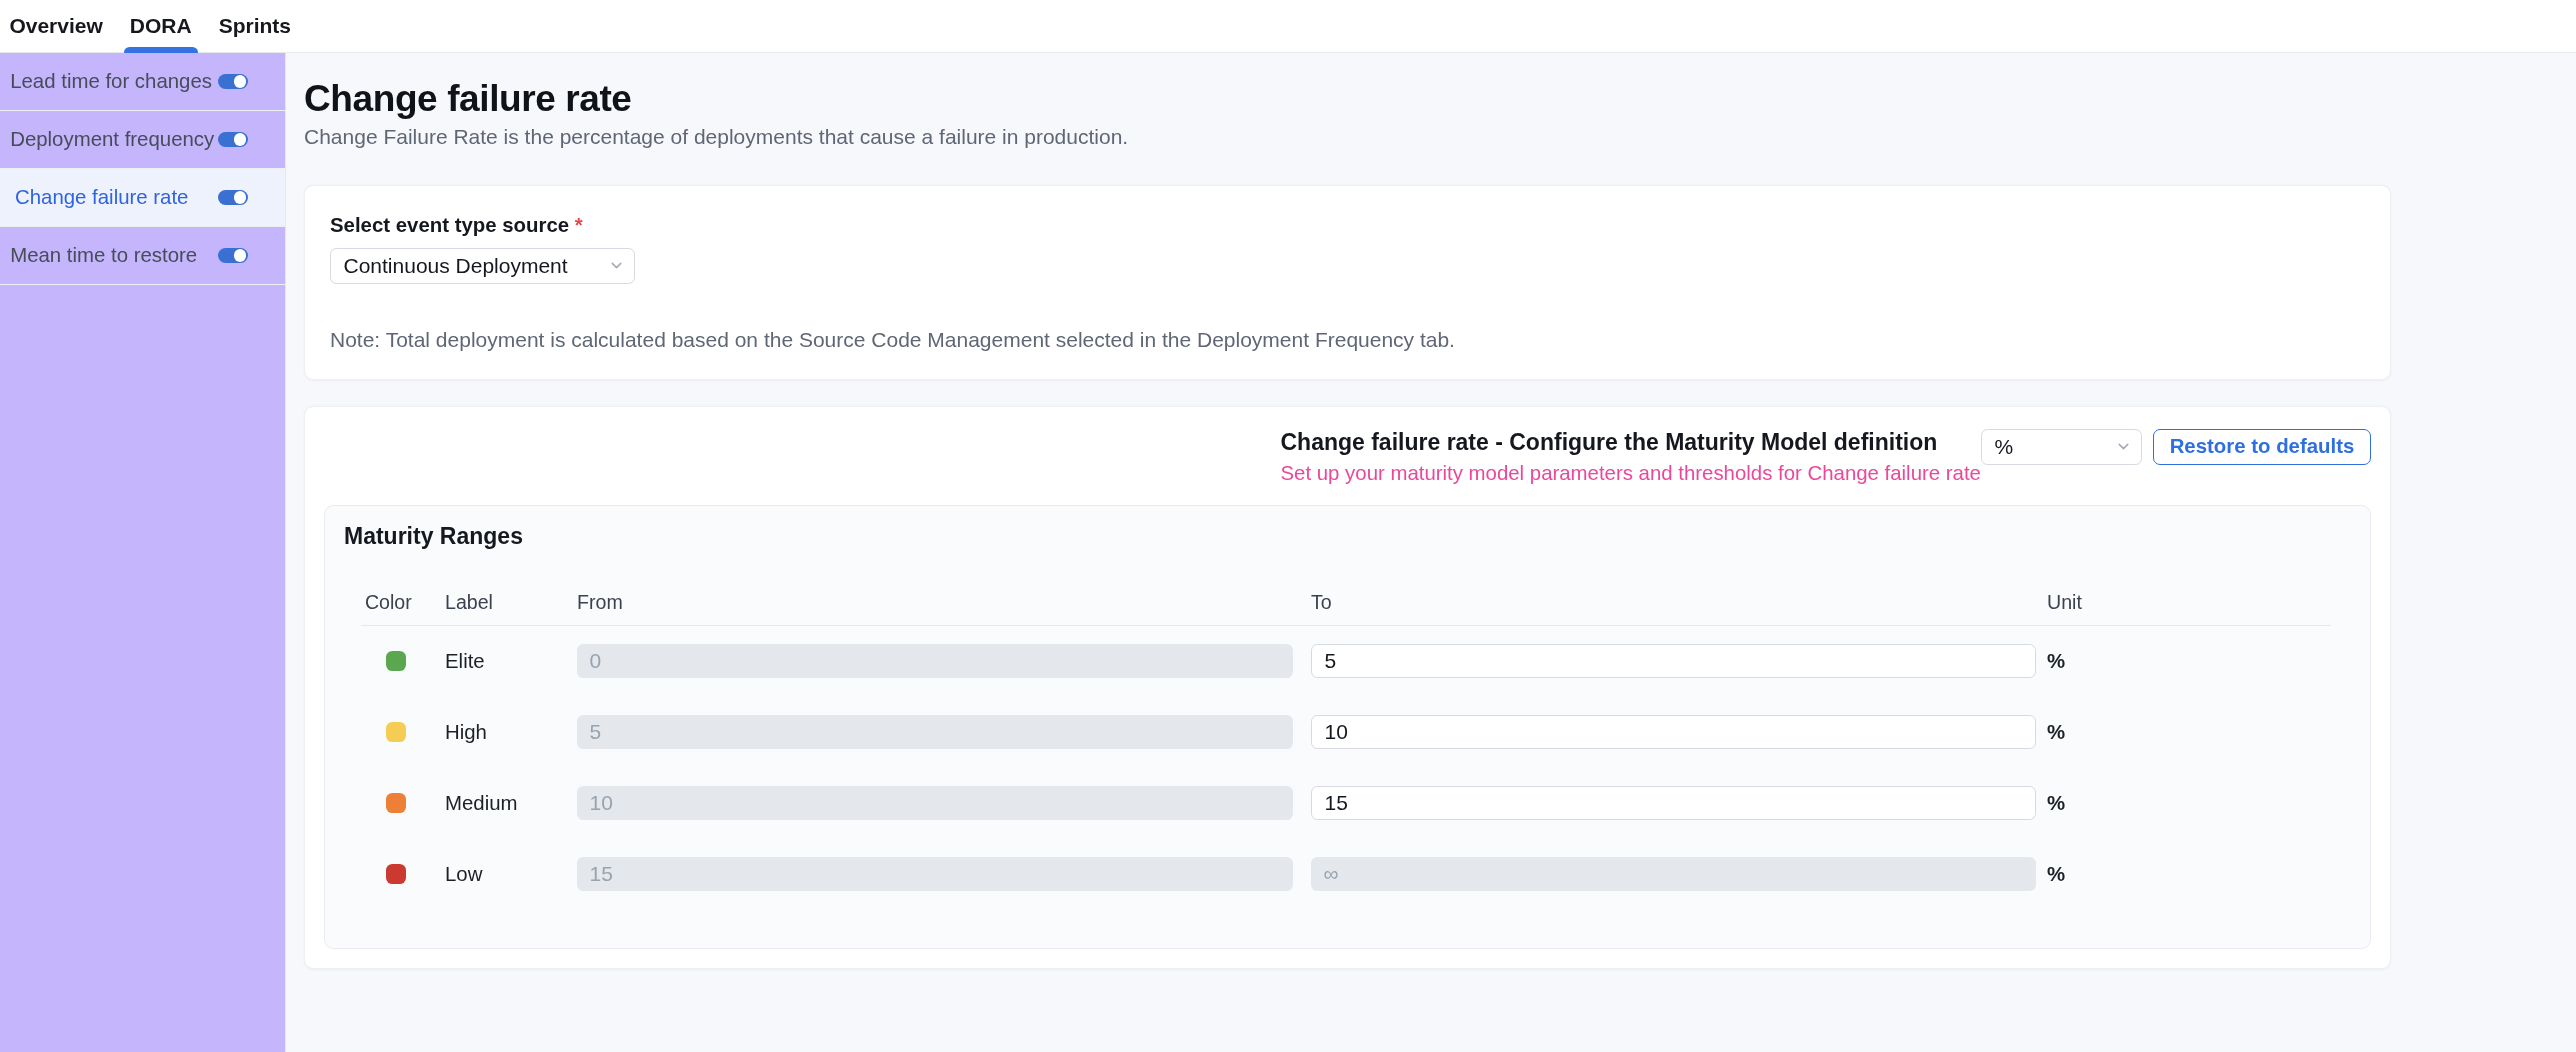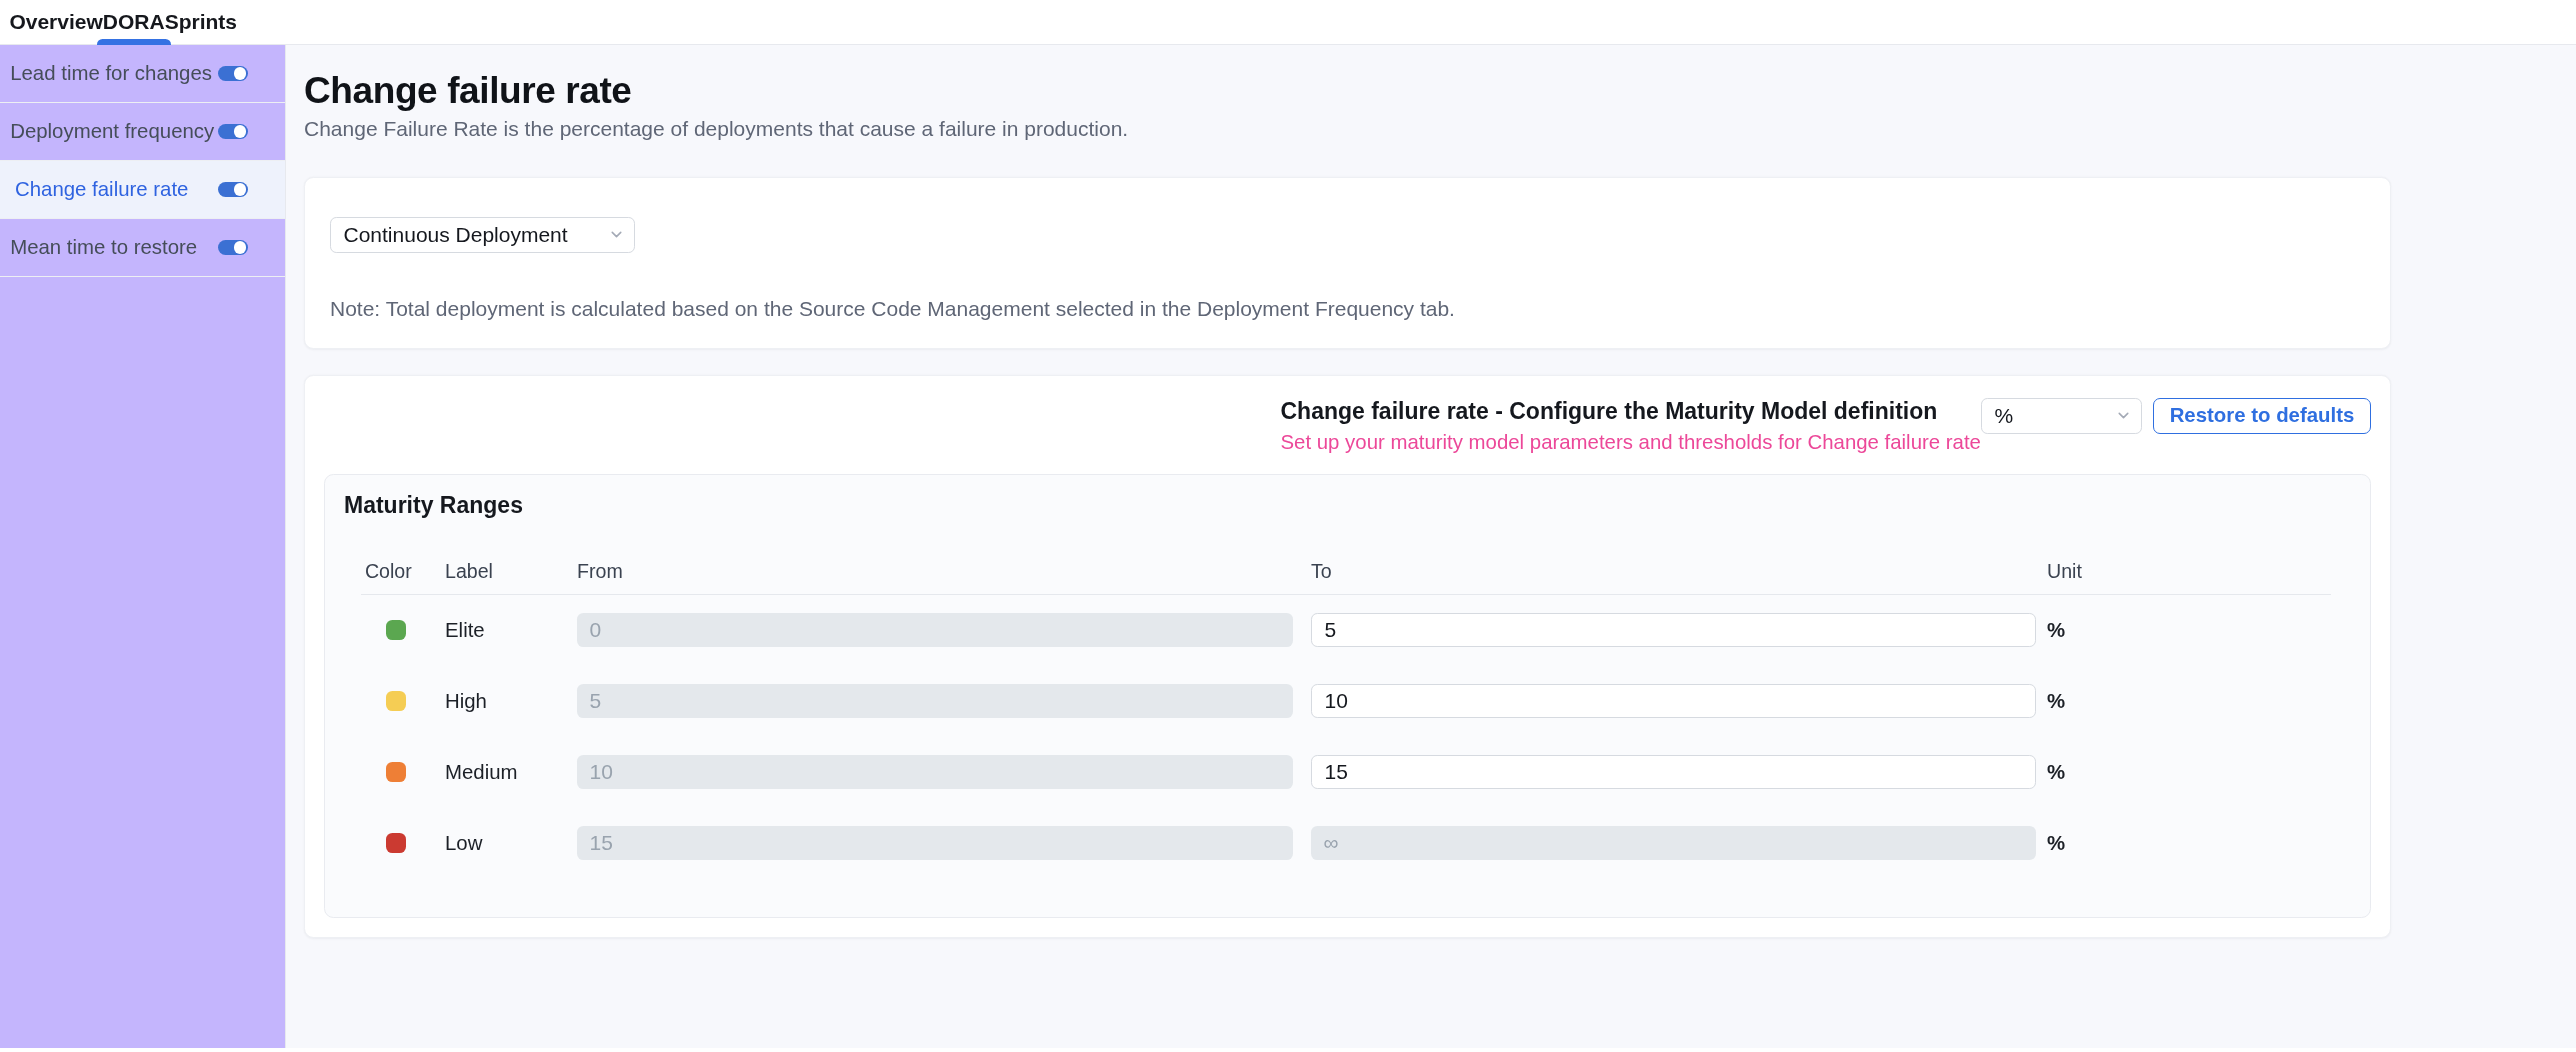--- a/index.html
+++ b/index.html
@@ -1,21 +1,21 @@
 <!DOCTYPE html>
 <html style="font-size:12.5px"><head>
 <meta charset="utf-8">
 <style>
   * { box-sizing: border-box; margin: 0; padding: 0; }
   html, body { width: 2576px; height: 1052px; overflow: hidden; }
   body { font-family: "Liberation Sans", sans-serif; background: #ffffff; color: #15181e; }
 
   
-  .topbar { height: 45px; background: #fff; border-bottom: 0.8px solid #e7e9ee;
-            display: flex; align-items: stretch; padding-left: 9.4px; }
+  .topbar { height: 53px; background: #fff; border-bottom: 0.8px solid #e7e9ee;
+            display: flex; align-items: stretch; padding-left: 9.4px; gap: 27px; }
   .tab { font-size: 21px; font-weight: 700; color: #16181d; display: flex;
          align-items: center; position: relative; cursor: pointer; }
   .tab.active::after { content:""; position:absolute; left:-6.3px; right:-6.3px; bottom:-0.8px;
          height:5.5px; background:#3572e3; border-radius:5.5px 5.5px 0 0; }
 
   
   .layout { display: flex; height: 1003px; }
   .sidebar { width: 286px; flex-shrink: 0; background: #c4b5fd; border-right: 0.8px solid #e7e9ee; }
   .side-item { height: 58px; display: flex; align-items: center; justify-content: space-between;
                padding: 0 37px 0 10.2px; border-bottom: 0.8px solid #edeff3;
@@ -106,20 +106,24 @@
       <span class="toggle"></span>
     </div>
   </div>
 
   <div class="main">
 
     <div class="page-title">Change failure rate</div>
     <div class="page-desc">Change Failure Rate is the percentage of deployments that cause a failure in production.</div>
 
     <div class="card source-card">
+      <div class="field-label">
+        <span>Select event type source</span>
+        <span class="req">*</span>
+      </div>
       <div class="select" role="combobox">
         <span>Continuous Deployment</span>
         <span class="chev">
           <svg width="17" height="17" viewBox="0 0 24 24">
               <path d="M6 9l6 6 6-6" fill="none" stroke="#a4aab6" stroke-width="2.2" stroke-linecap="round" stroke-linejoin="round"></path>
             </svg>
         </span>
       </div>
       <div class="note">Note: Total deployment is calculated based on the Source Code Management selected in the Deployment Frequency tab.</div>
     </div>

